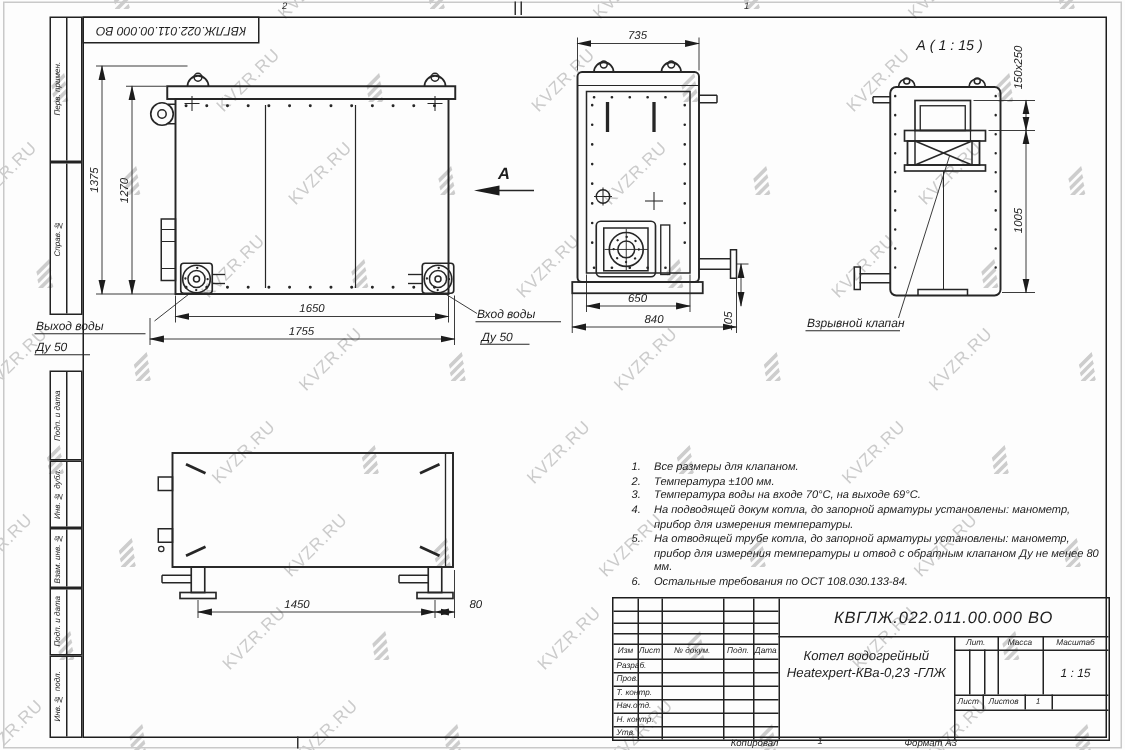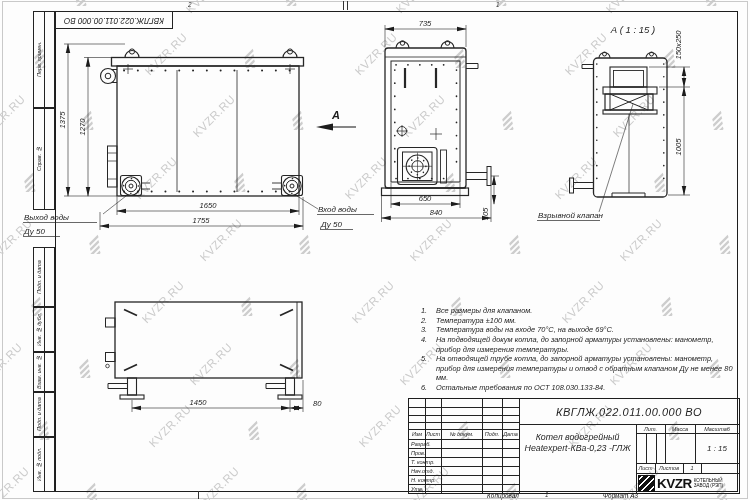--- a/index.html
+++ b/index.html
@@ -741,26 +741,18 @@
 
     <div class="tcell" style="left:227px;top:25px;width:29px;height:9px;">Лит.</div>
     <div class="tcell" style="left:256px;top:25px;width:30px;height:9px;">Масса</div>
     <div class="tcell" style="left:286px;top:25px;width:44px;height:9px;">Масштаб</div>
     <div id="tb-scale-val" class="tcell" style="left:286px;top:34px;width:44px;height:30px;">1 : 15</div>
 
     <div class="tcell" style="left:227px;top:64px;width:19px;height:10px;">Лист</div>
     <div class="tcell" style="left:246px;top:64px;width:28px;height:10px;">Листов</div>
     <div class="tcell" style="left:274px;top:64px;width:18px;height:10px;">1</div>
 
-    <div id="tb-logo" class="tcell" style="left:229px;top:75px;width:99px;height:18px;justify-content:flex-start;">
-      <span class="mark"></span>
-      <span class="kvzr">KVZR</span>
-      <span class="cap">
-        <span>КОТЕЛЬНЫЙ</span><br>
-        <span>ЗАВОД (РЭП)</span>
-      </span>
-    </div>
   </div>
 
   <div class="abs footer-txt" style="left:458px;top:491.5px;width:90px;text-align:center;">Копировал</div>
   <div class="abs footer-txt" style="left:603px;top:491.5px;">Формат А3</div>
 
 </div>
 
 </body></html>

